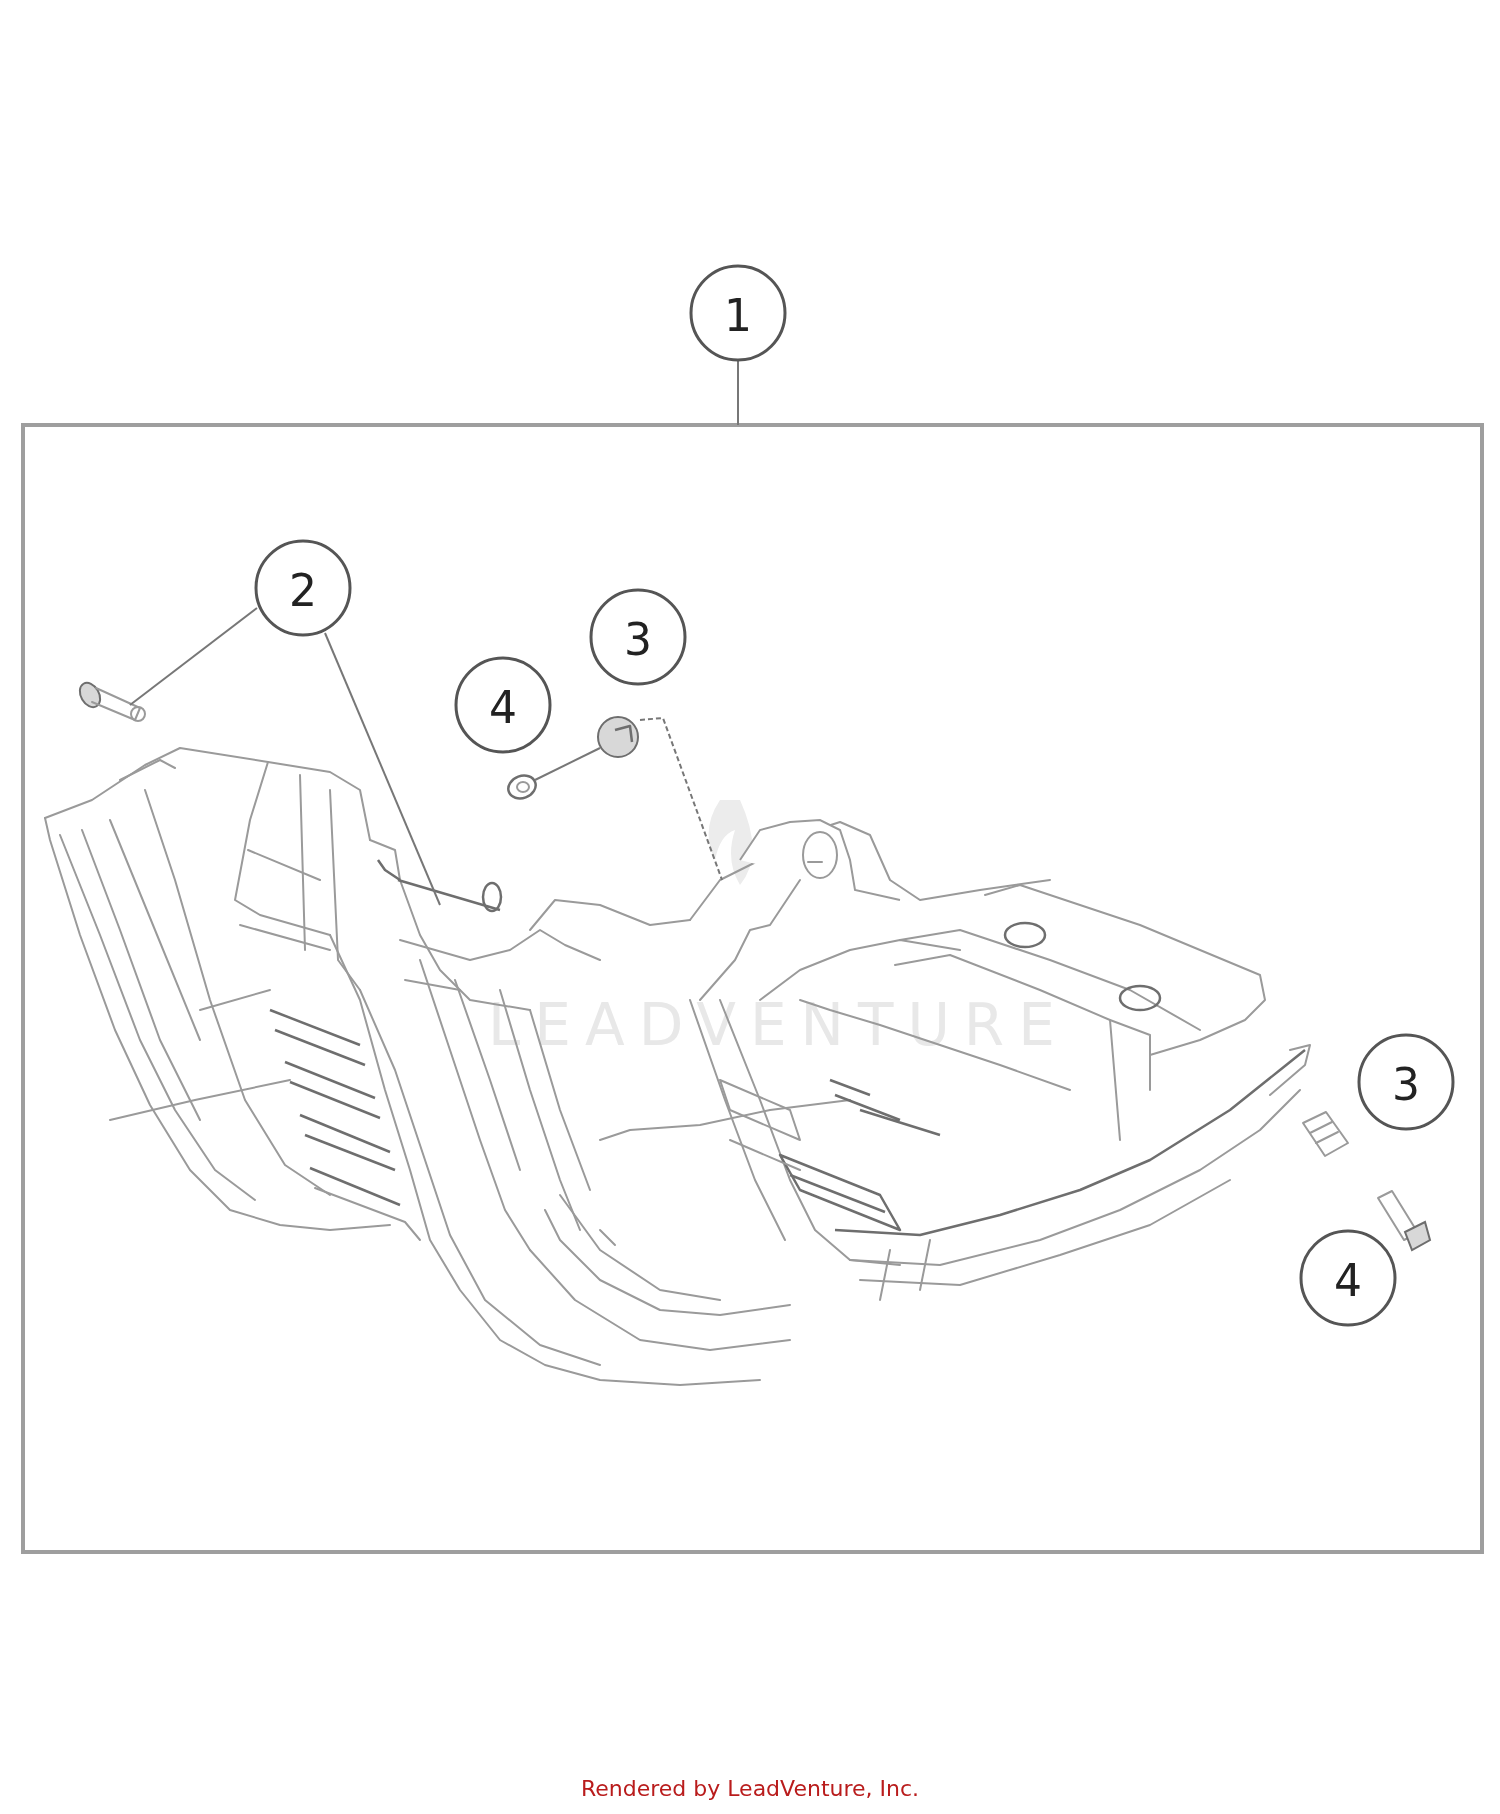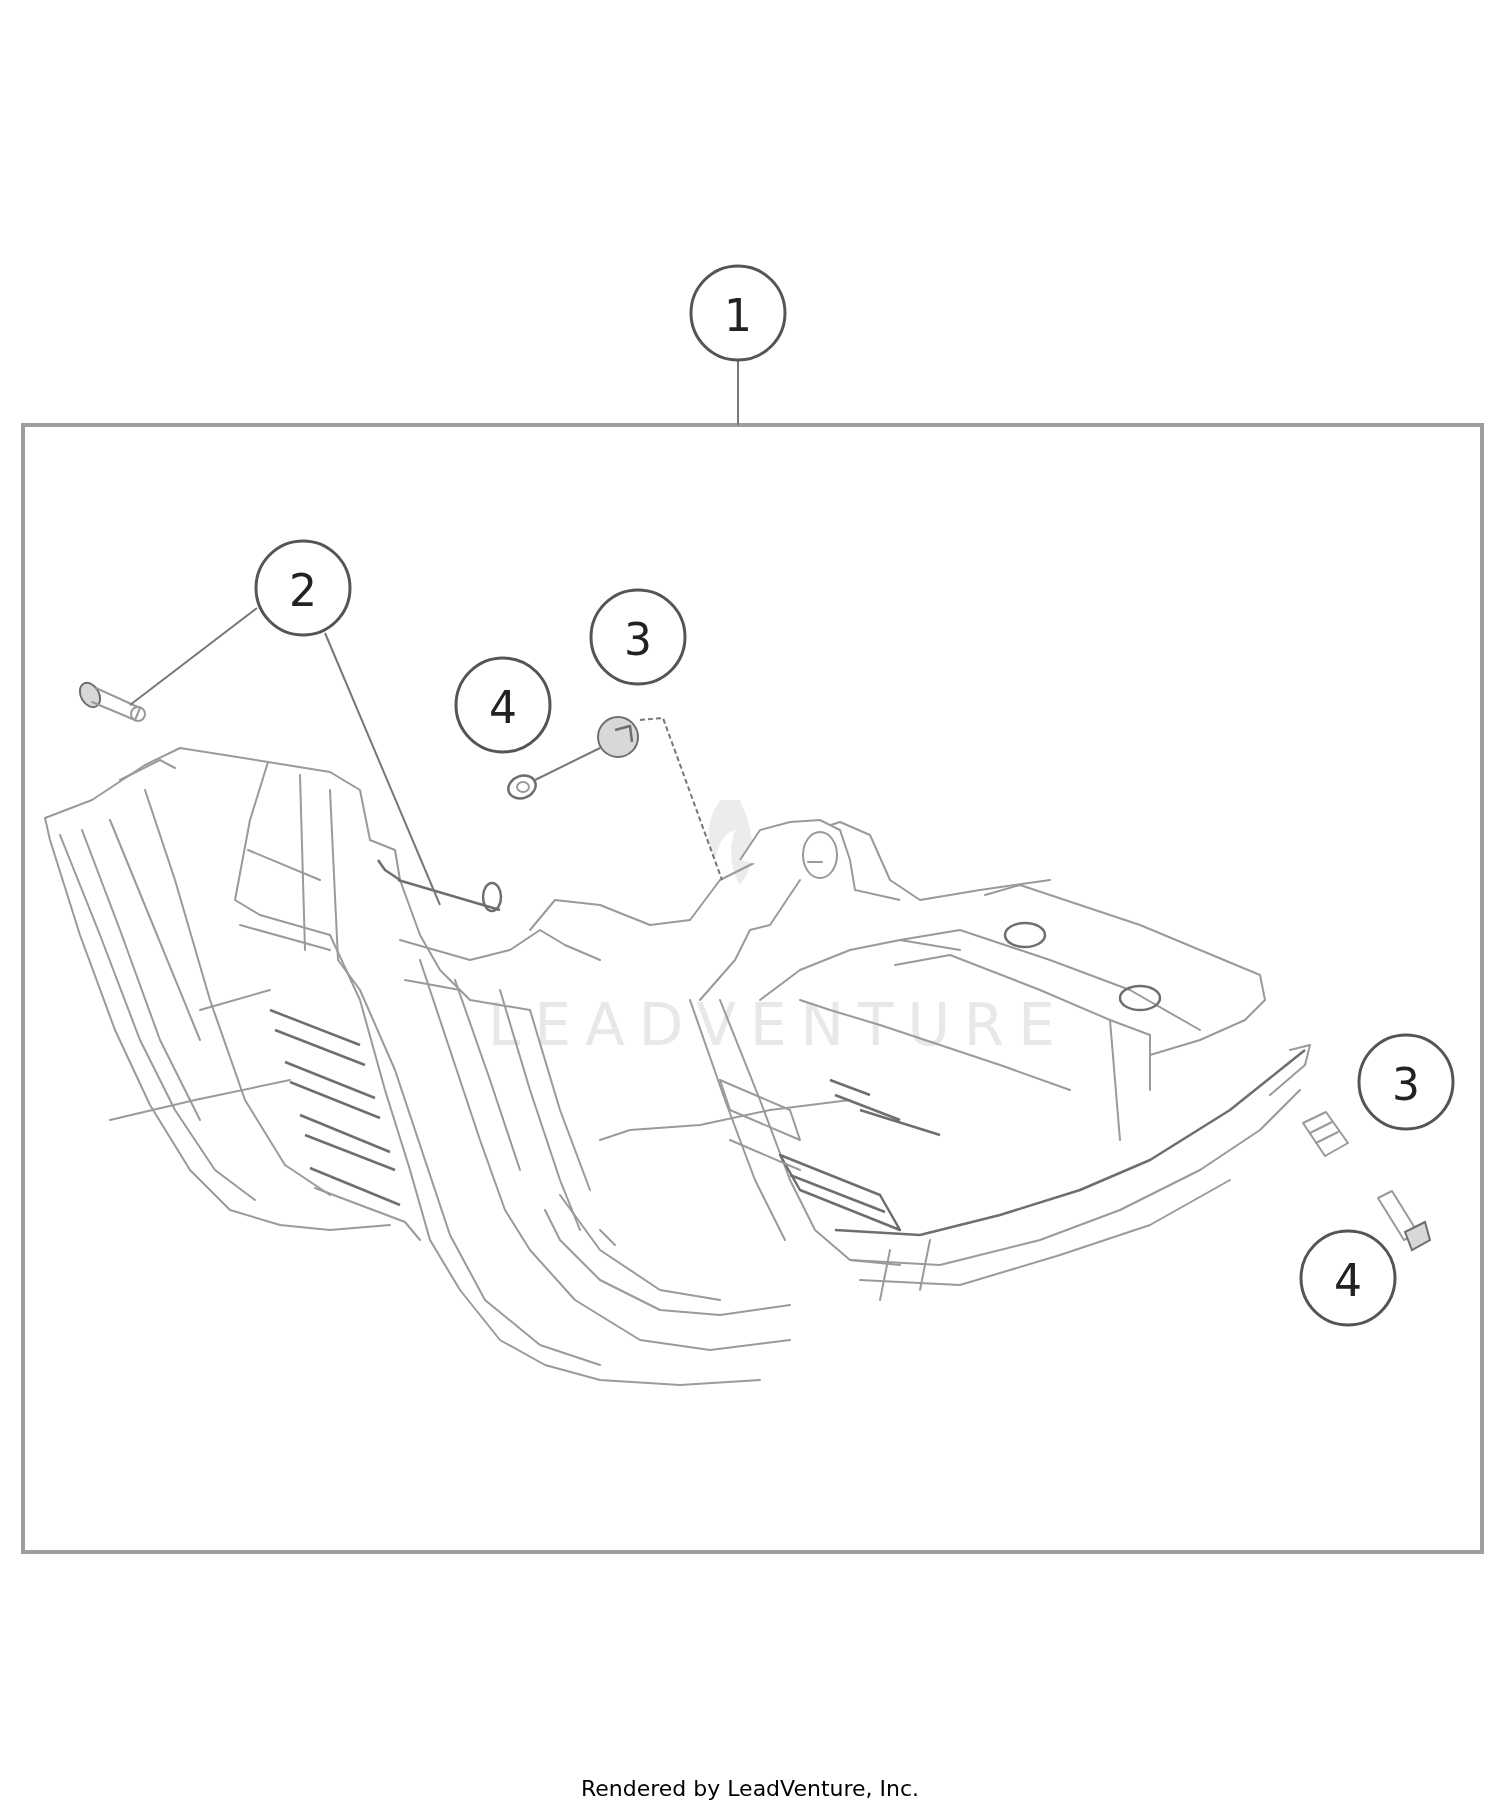--- a/index.html
+++ b/index.html
@@ -7,21 +7,21 @@
   #diagram { position: absolute; left: 0; top: 0; width: 1500px; height: 1814px; }
   .callout circle { fill: #ffffff; stroke: #555555; stroke-width: 3; }
   .callout text { font-family: "DejaVu Sans", sans-serif; font-size: 44px; fill: #222222; text-anchor: middle; dominant-baseline: central; }
   .leader { stroke: #777777; stroke-width: 2; fill: none; }
   .part { fill: none; stroke: #9a9a9a; stroke-width: 2; stroke-linejoin: round; stroke-linecap: round; }
   .part-dark { fill: none; stroke: #6e6e6e; stroke-width: 2.5; stroke-linejoin: round; }
   .part-fill { fill: #ffffff; stroke: #9a9a9a; stroke-width: 2; }
   .hw { fill: #d8d8d8; stroke: #6e6e6e; stroke-width: 2; }
   .frame { fill: none; stroke: #9e9e9e; stroke-width: 4; }
   .watermark { font-family: "DejaVu Sans", sans-serif; font-size: 58px; letter-spacing: 14px; fill: #e8e8e8; }
-  #footer { position: absolute; left: 0; width: 1500px; top: 1776px; text-align: center; font-family: "DejaVu Sans", sans-serif; font-size: 22px; color: #000000; }
+  #footer { position: absolute; left: 0; width: 1500px; top: 1776px; text-align: center; font-family: "DejaVu Sans", sans-serif; font-size: 22px; color: #b91c1c; }
 </style>
 </head>
 <body>
 
 <svg id="diagram" viewBox="0 0 1500 1814" xmlns="http://www.w3.org/2000/svg">
 
   <g>
     <path d="M720 800 q-20 30 -5 60 q5 -25 20 -30 q-10 30 5 55 q25 -30 0 -85 z" fill="#ececec" stroke="none"></path>
     <text class="watermark" x="488" y="1045">LEADVENTURE</text>
   </g>

